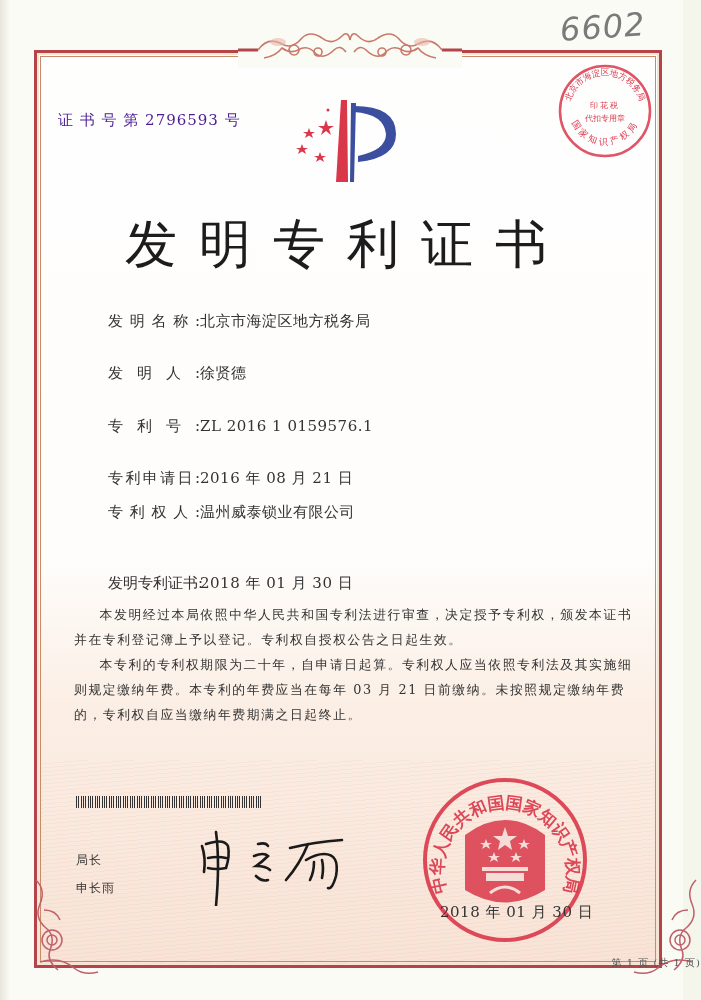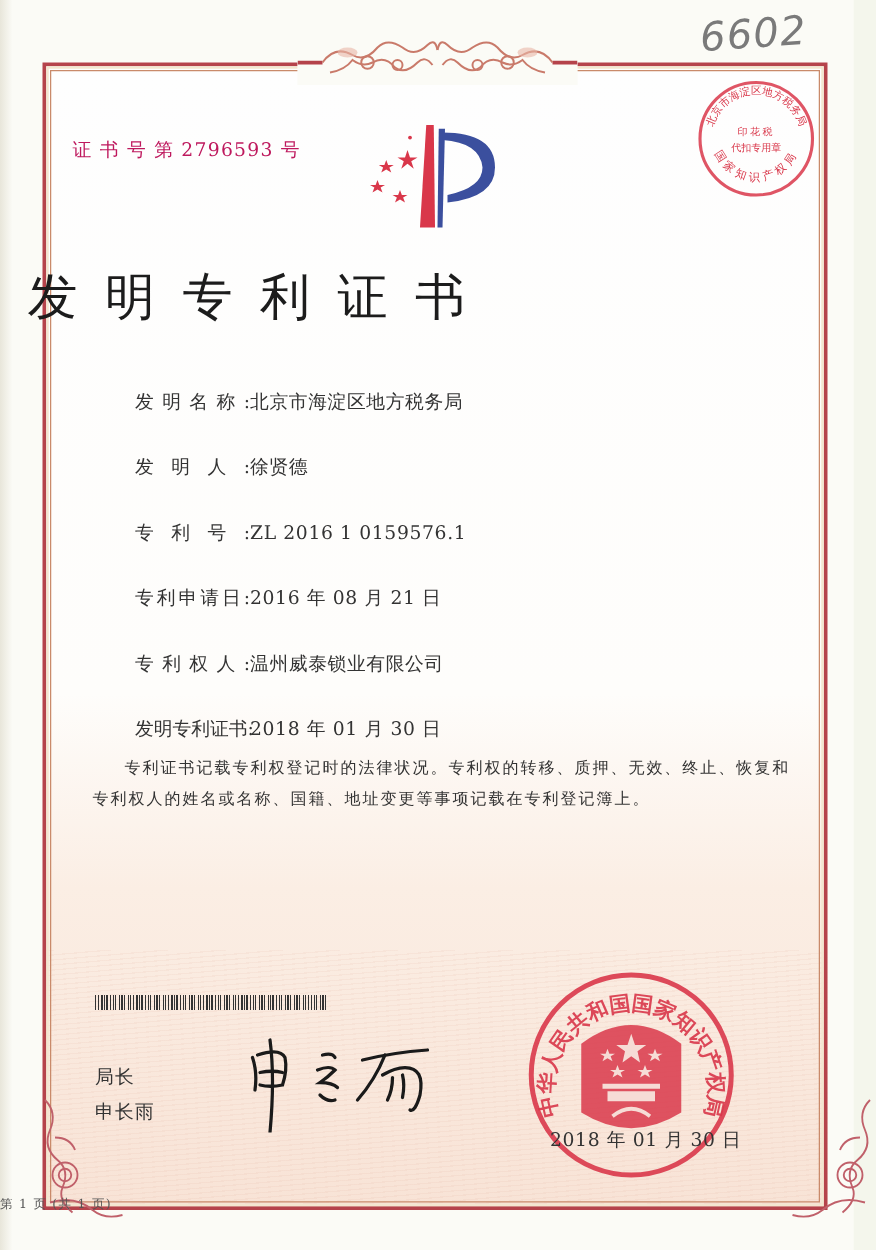--- a/index.html
+++ b/index.html
@@ -26,49 +26,49 @@
   .border-inner { position:absolute; left:40px; top:56px; width:616px; height:906px; border:1px solid #c98a6a; box-sizing:border-box; }
   .border-gap { position:absolute; left:37px; top:53px; width:622px; height:912px; border:2px solid #f3e6d0; box-sizing:border-box; }
 
   .top-ornament { position:absolute; left:238px; top:28px; width:224px; height:40px; background:#fbfbf6; }
   .corner { position:absolute; width:70px; height:110px; }
 
   .handwritten {
     position:absolute; left:560px; top:8px; font-family:"DejaVu Sans", sans-serif;
     font-style:italic; font-size:32px; color:#7a7a7a; letter-spacing:1px; transform:rotate(-4deg);
   }
-  .cert-no { position:absolute; left:58px; top:111px; font-size:15px; letter-spacing:1px; color:#be185d; }
+  .cert-no { position:absolute; left:58px; top:111px; font-size:15px; letter-spacing:1px; color:#4c1d95; }
 
   .logo { position:absolute; left:296px; top:100px; width:110px; height:85px; }
 
   .title {
-    position:absolute; left:0; width:569px; top:210px; text-align:left;
-    font-family:"DejaVu Sans", sans-serif; font-size:40px; letter-spacing:22px; color:#1c1c1c;
+    position:absolute; left:0; width:569px; top:210px; text-align:right;
+    font-family:"DejaVu Sans", sans-serif; font-size:52px; letter-spacing:22px; color:#1c1c1c;
     padding-left:22px; box-sizing:border-box;
   }
 
   .field { position:absolute; left:72px; font-size:15px; color:#333; white-space:nowrap; }
   .field .lbl { display:inline-block; width:92px; text-align-last:justify; text-align:justify;margin-left:36px; }
   .field .val { letter-spacing:0.5px; }
 
   .para { position:absolute; left:74px; width:560px; font-size:12.8px; line-height:25px; letter-spacing:1.6px; color:#333; }
   .para p { margin:0; text-indent:2em; }
 
   .barcode { position:absolute; left:76px; top:796px; width:186px; height:12px;
     background:repeating-linear-gradient(90deg,#333 0,#333 1px,transparent 1px,transparent 2px,#333 2px,#333 3px,transparent 3px,transparent 5px,#333 5px,#333 6px,transparent 6px,transparent 7px);
   }
-  .director { position:absolute; left:76px; font-family:"DejaVu Sans", sans-serif; font-size:15px; color:#333; letter-spacing:1px; }
+  .director { position:absolute; left:76px; font-family:"DejaVu Sans", sans-serif; font-size:12px; color:#333; letter-spacing:1px; }
 
   .signature { position:absolute; left:196px; top:826px; width:170px; height:80px; }
 
   .stamp-big { position:absolute; left:420px; top:775px; width:170px; height:170px; }
   .issue-date { position:absolute; left:440px; top:903px; font-size:15px; color:#333; letter-spacing:0.5px; }
   .stamp-small { position:absolute; left:557px; top:63px; width:96px; height:96px; }
 
-  .page-indicator { position:absolute; left:0; width:701px; top:956px; text-align:left; font-size:10px; color:#555; letter-spacing:1px; }
+  .page-indicator { position:absolute; left:0; width:701px; top:956px; text-align:right; font-size:10px; color:#555; letter-spacing:1px; }
 </style>
 </head>
 <body>
 
 <div class="leftshadow"></div>
 <div class="rightstrip"></div>
 
 <div class="paper"></div>
 <div class="guilloche"></div>
 <div class="border-outer"></div>
@@ -142,29 +142,30 @@
 </div>
 <div class="field" style="top:364px;">
   <span class="lbl">发明人:</span><span class="val">徐贤德</span>
 </div>
 <div class="field" style="top:417px;">
   <span class="lbl">专利号:</span><span class="val">ZL 2016 1 0159576.1</span>
 </div>
 <div class="field" style="top:469px;">
   <span class="lbl">专利申请日:</span><span class="val">2016 年 08 月 21 日</span>
 </div>
-<div class="field" style="top:522px;">
+<div class="field" style="top:503px;">
   <span class="lbl">专利权人:</span><span class="val">温州威泰锁业有限公司</span>
 </div>
 <div class="field" style="top:574px;">
   <span class="lbl">发明专利证书:</span><span class="val">2018 年 01 月 30 日</span>
 </div>
 
 <div class="para" style="top:602px;">
-  <p>专利证书记载专利权登记时的法律状况。专利权的转移、质押、无效、终止、恢复和专利权人的姓名或名称、国籍、地址变更等事项记载在专利登记簿上。</p>
+  <p>本发明经过本局依照中华人民共和国专利法进行审查，决定授予专利权，颁发本证书并在专利登记簿上予以登记。专利权自授权公告之日起生效。</p>
+  <p>本专利的专利权期限为二十年，自申请日起算。专利权人应当依照专利法及其实施细则规定缴纳年费。本专利的年费应当在每年 03 月 21 日前缴纳。未按照规定缴纳年费的，专利权自应当缴纳年费期满之日起终止。</p>
 </div>
 
 <div class="barcode"></div>
 
 <div class="director" style="top:852px;">局长</div>
 <div class="director" style="top:880px;">申长雨</div>
 
 <svg class="signature" viewBox="0 0 170 80">
   <g fill="none" stroke="#1a1a1a" stroke-width="2.6" stroke-linecap="round">
     <path d="M6 20 q4 12 2 26"></path>

